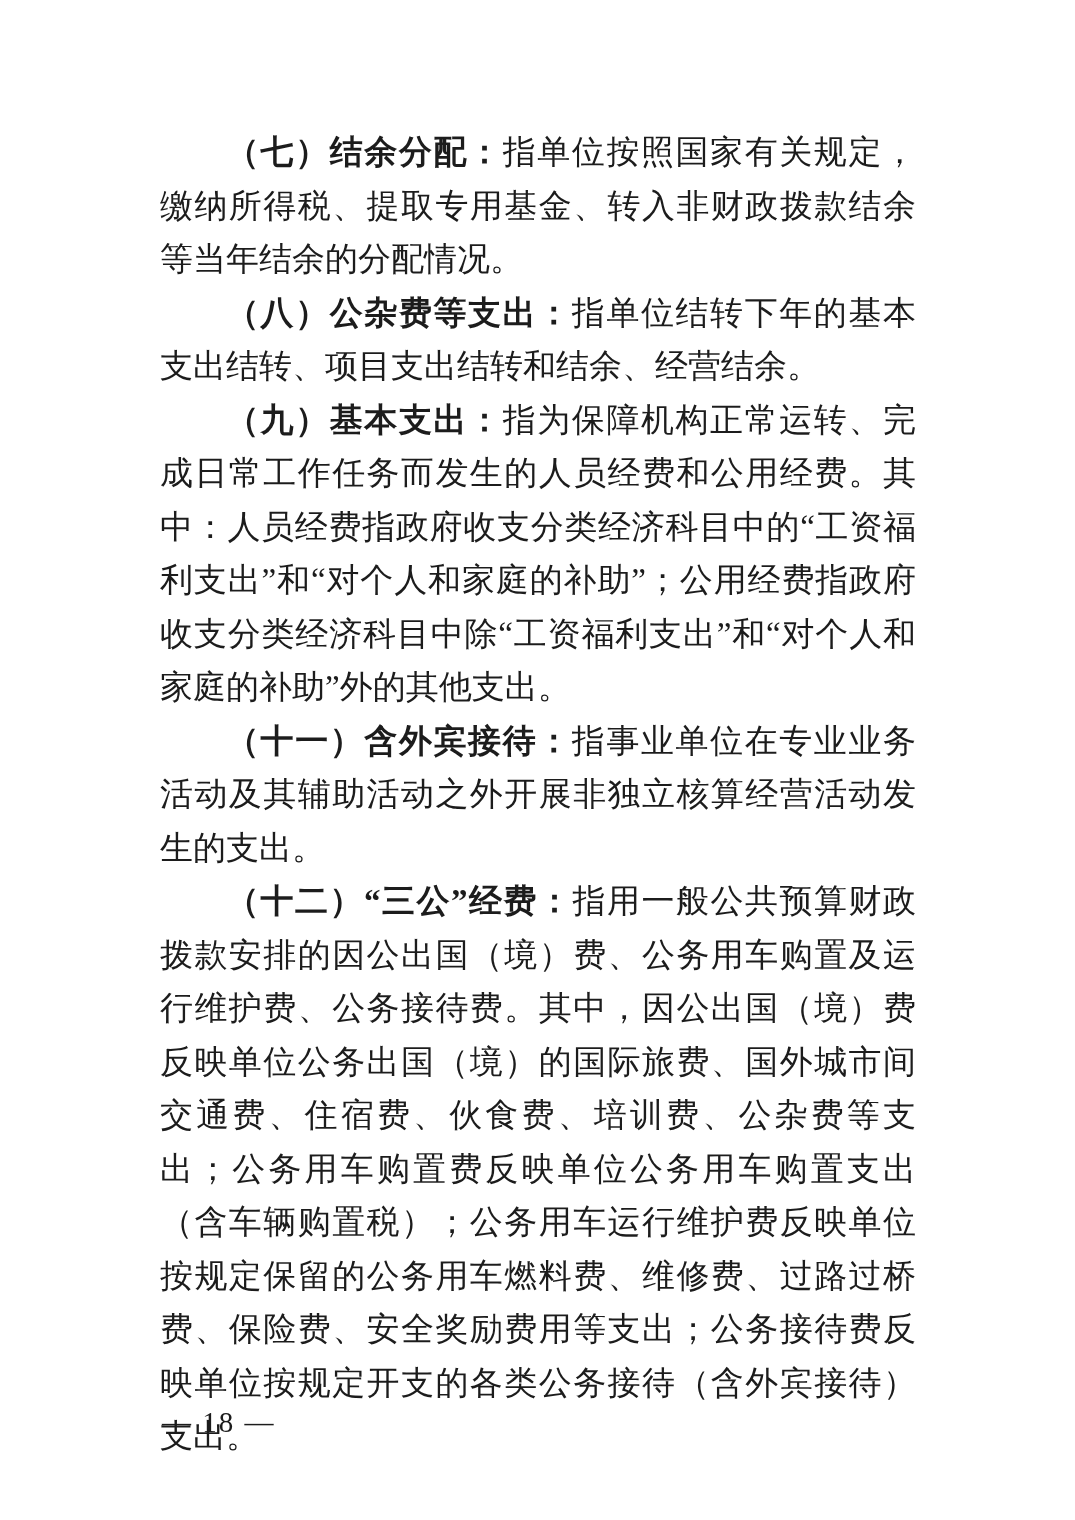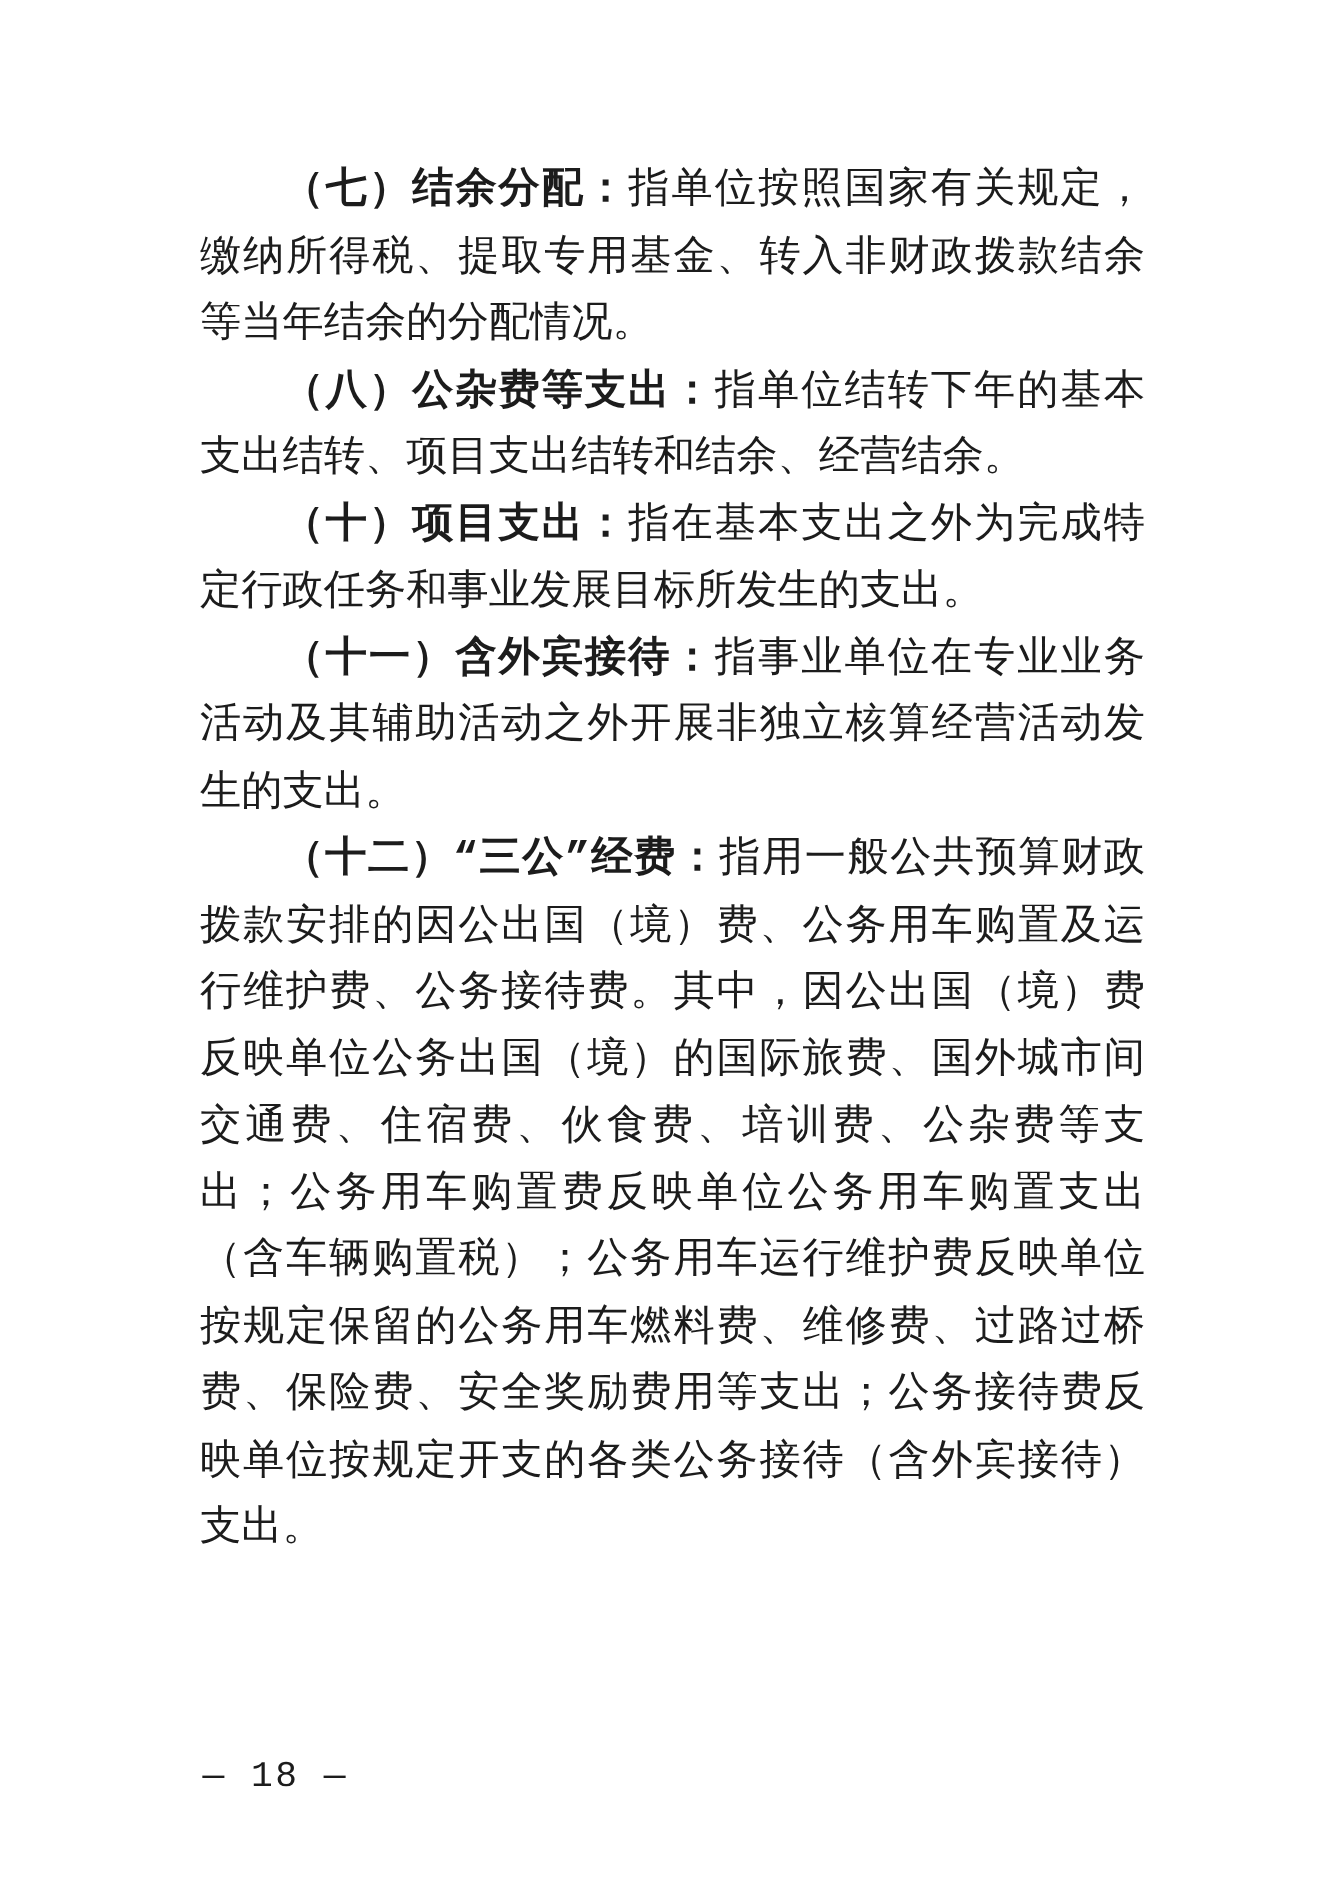--- a/index.html
+++ b/index.html
@@ -6,21 +6,21 @@
     margin: 0;
     padding: 0;
     background: #ffffff;
   }
   .page {
     position: relative;
     width: 1075px;
     height: 1520px;
     background: #ffffff;
     color: #1c1c1c;
-    font-family: Liberation Mono, monospace;
+    font-family: Liberation Serif, serif;
     overflow: hidden;
   }
   .content {
     position: absolute;
     left: 160px;
     top: 126px;
     width: 756px;
     text-align: justify;
     text-justify: inter-character;
   }
@@ -44,20 +44,20 @@
     letter-spacing: 2px;
   }
 </style>
 </head>
 <body>
 
 <div class="page">
   <main class="content">
     <p class="para"><span class="para-lead">（七）结余分配：</span><span class="para-text">指单位按照国家有关规定，缴纳所得税、提取专用基金、转入非财政拨款结余等当年结余的分配情况。</span></p>
     <p class="para"><span class="para-lead">（八）公杂费等支出：</span><span class="para-text">指单位结转下年的基本支出结转、项目支出结转和结余、经营结余。</span></p>
-    <p class="para"><span class="para-lead">（十）项目支出：</span><span class="para-text">指在基本支出之外为完成特定行政任务和事业发展目标所发生的支出。</span></p>
+    <p class="para"><span class="para-lead">（九）基本支出：</span><span class="para-text">指为保障机构正常运转、完成日常工作任务而发生的人员经费和公用经费。其中：人员经费指政府收支分类经济科目中的“工资福利支出”和“对个人和家庭的补助”；公用经费指政府收支分类经济科目中除“工资福利支出”和“对个人和家庭的补助”外的其他支出。</span></p>
     <p class="para"><span class="para-lead">（十一）含外宾接待：</span><span class="para-text">指事业单位在专业业务活动及其辅助活动之外开展非独立核算经营活动发生的支出。</span></p>
     <p class="para"><span class="para-lead">（十二）“三公”经费：</span><span class="para-text">指用一般公共预算财政拨款安排的因公出国（境）费、公务用车购置及运行维护费、公务接待费。其中，因公出国（境）费反映单位公务出国（境）的国际旅费、国外城市间交通费、住宿费、伙食费、培训费、公杂费等支出；公务用车购置费反映单位公务用车购置支出（含车辆购置税）；公务用车运行维护费反映单位按规定保留的公务用车燃料费、维修费、过路过桥费、保险费、安全奖励费用等支出；公务接待费反映单位按规定开支的各类公务接待（含外宾接待）支出。</span></p>
   </main>
   <footer class="page-footer">
     <span>— 18 —</span>
   </footer>
 </div>
 
 </body></html>

